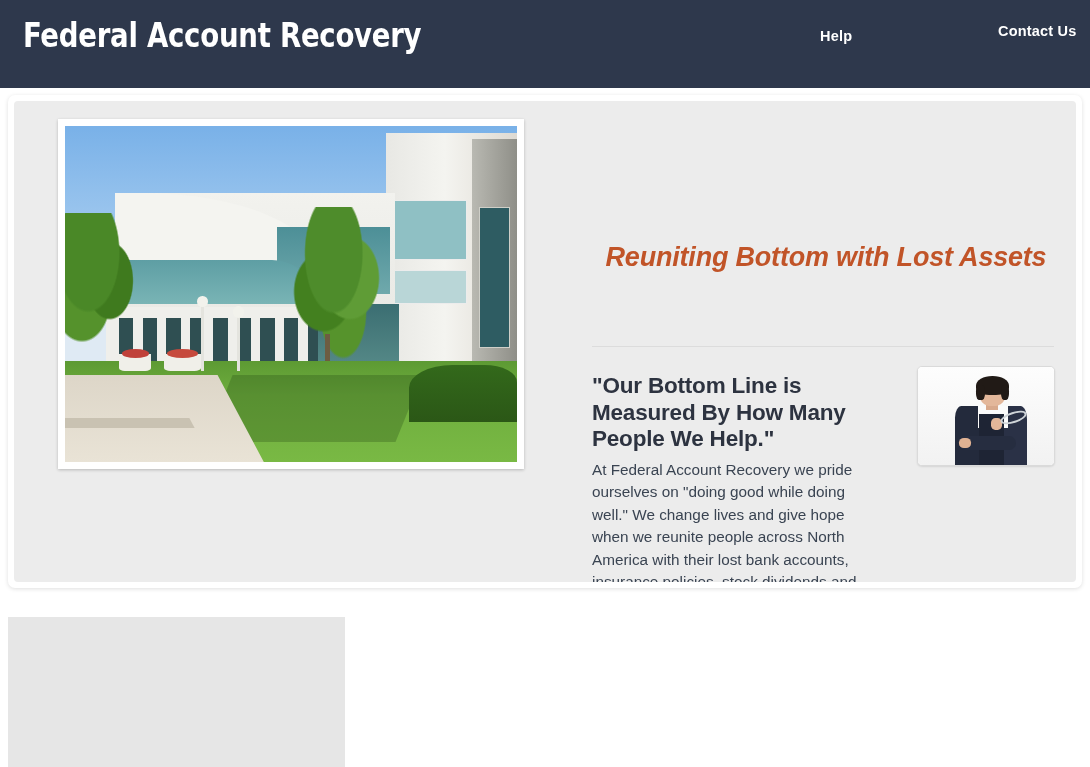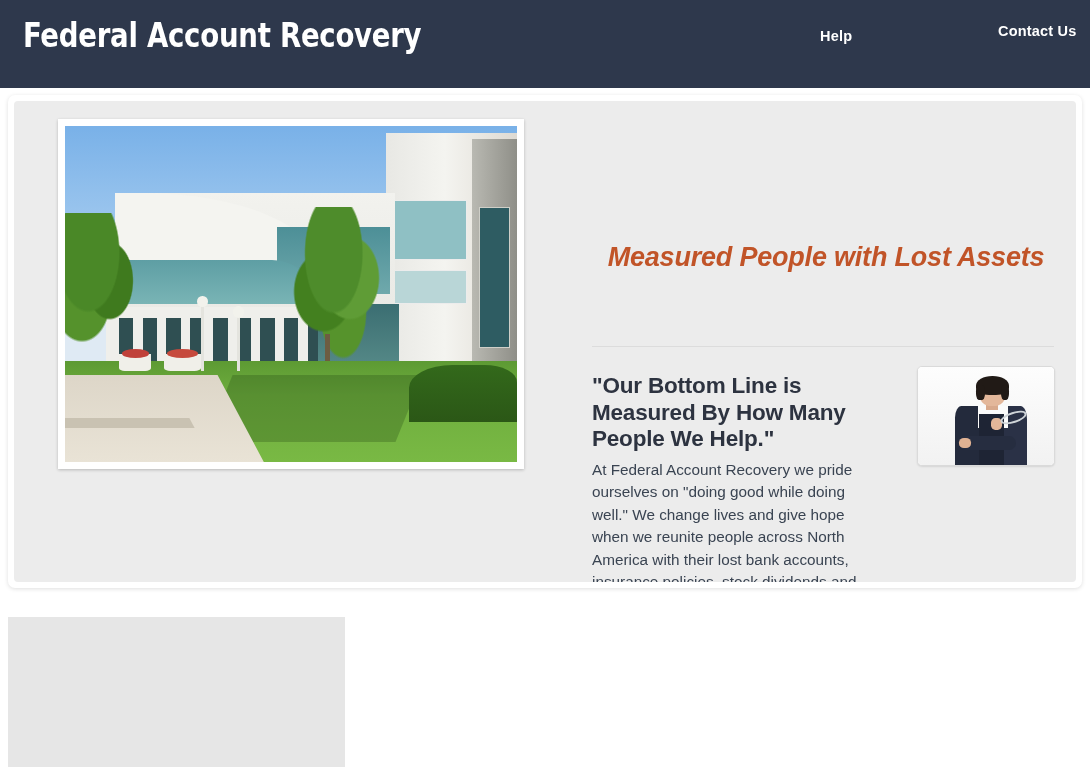--- a/index.html
+++ b/index.html
@@ -335,21 +335,21 @@
         <div class="planter2"></div>
         <div class="flowers2"></div>
         <div class="lamp1"></div>
         <div class="lamp1b"></div>
         <div class="lamp2"></div>
         <div class="lamp2b"></div>
       </div>
     </div>
 
     <div class="tagline">
-      <div>Measured People with Lost Assets</div>
+      <div>Reuniting Bottom with Lost Assets</div>
     </div>
 
     <hr class="hero-hr">
 
     <div class="quote-block">
       <h2 class="quote-head">"Our Bottom Line is Measured By How Many People We Help."</h2>
       <p class="quote-body">At Federal Account Recovery we pride ourselves on "doing good while doing well."  We change lives and give hope when we reunite people across North America with their lost bank accounts, insurance policies, stock dividends and other missing property.</p>
     </div>
 
     <div class="portrait-card">

